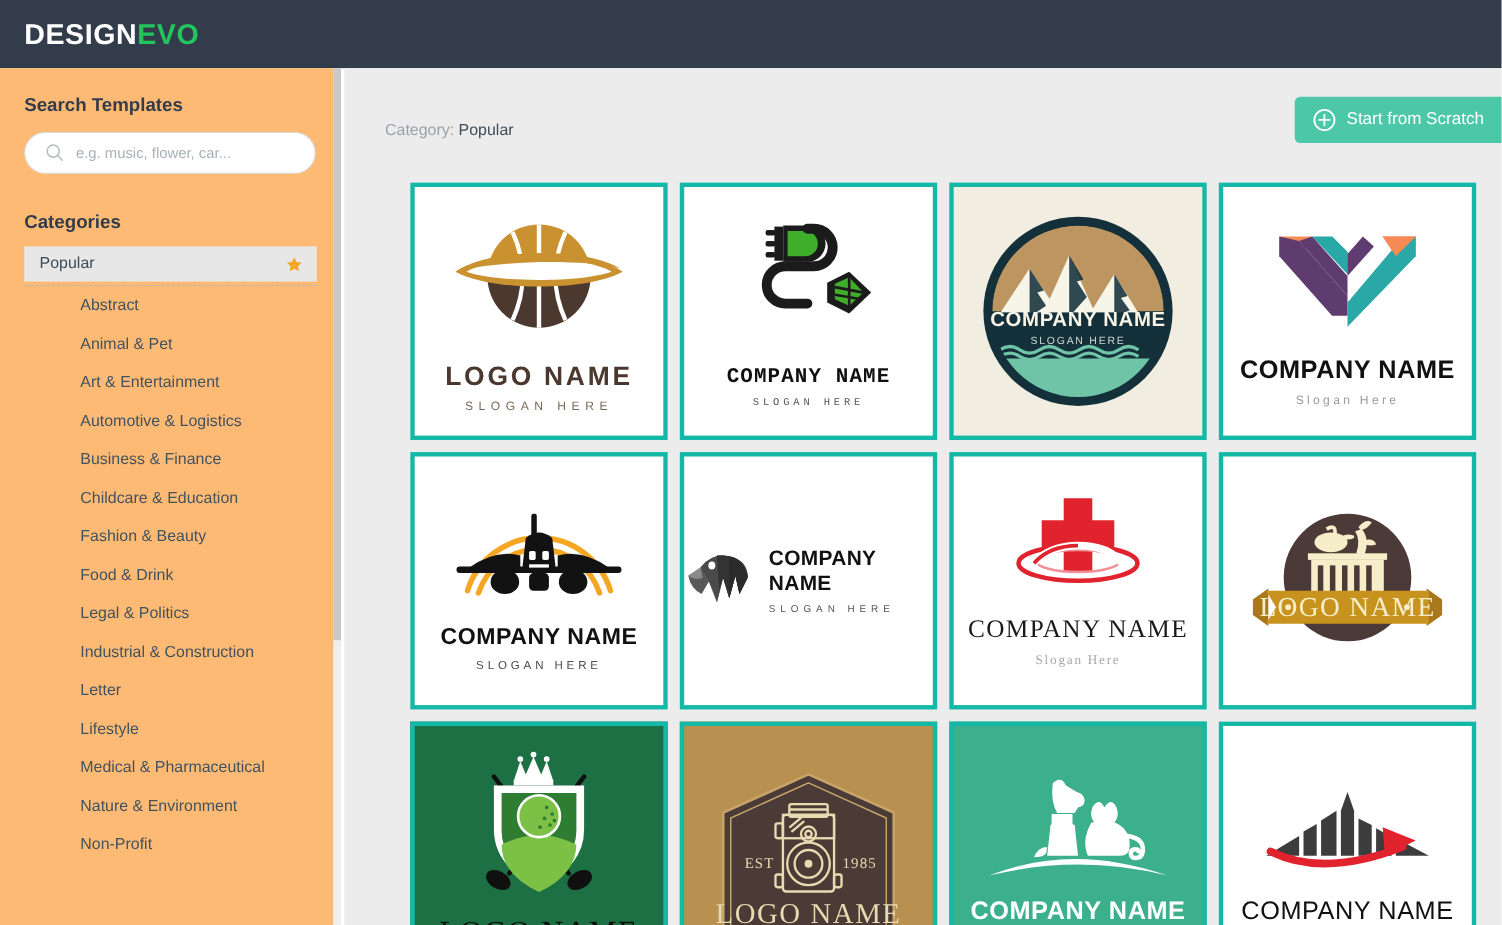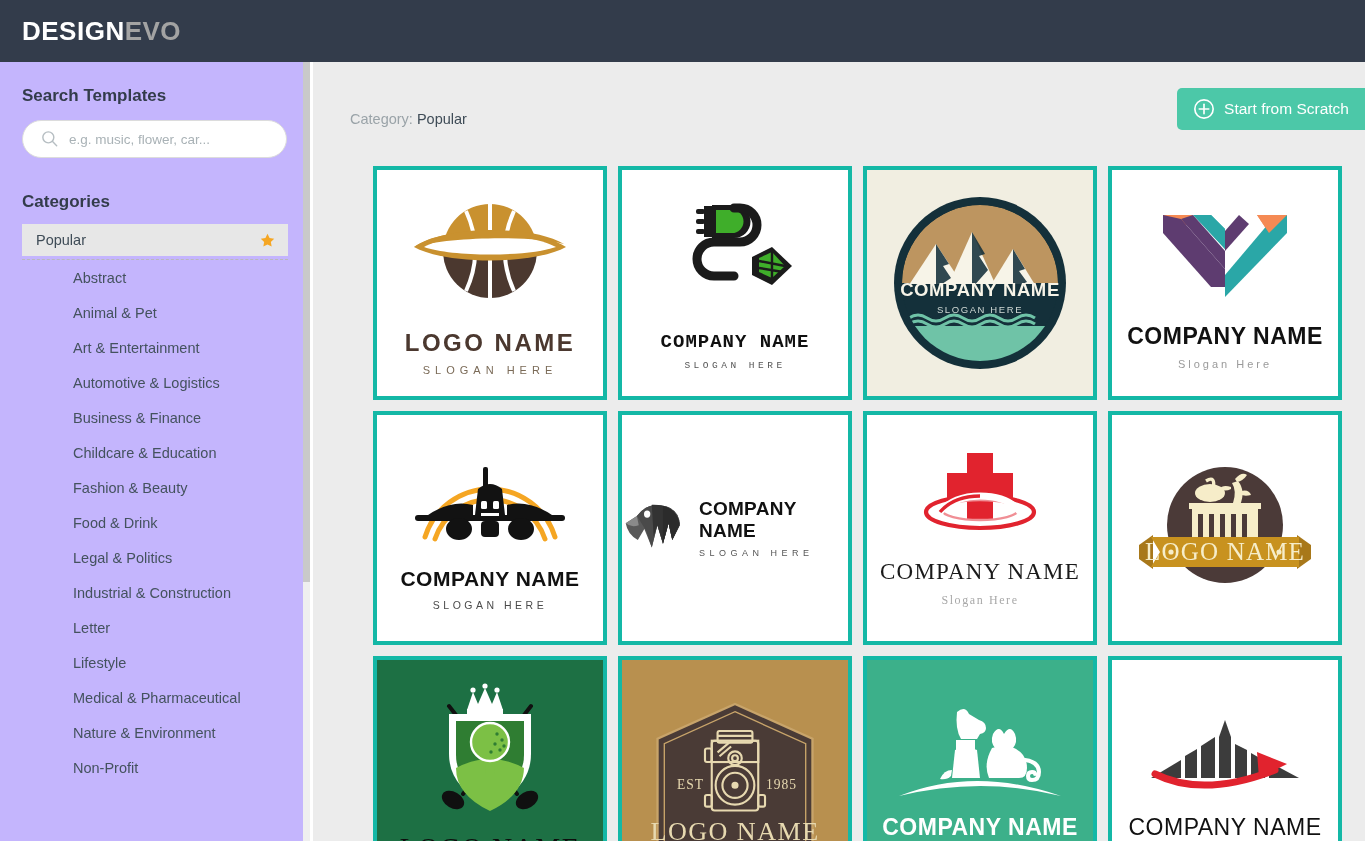--- a/index.html
+++ b/index.html
@@ -17,27 +17,27 @@
     width: 1365px; height: 62px;
     background: #333c4b;
     display: flex; align-items: center;
   }
   .brand {
     margin-left: 22px;
     font-size: 26px; font-weight: bold;
     letter-spacing: 0.5px;
   }
   .brand .b1 { color: #ffffff; }
-  .brand .b2 { color: #a3a3a3; }
+  .brand .b2 { color: #22c55e; }
 
   
   .sidebar {
     position: absolute; top: 62px; left: 0;
     width: 310px; height: 779px;
-    background: #c4b5fd;
+    background: #fdba74;
     overflow: hidden;
   }
   .side-h {
     font-size: 17px; font-weight: bold; color: #333c4b;
     margin: 24px 0 0 22px;
   }
   .search-wrap {
     position: relative;
     margin: 14px 0 0 22px;
     width: 265px; height: 38px;

